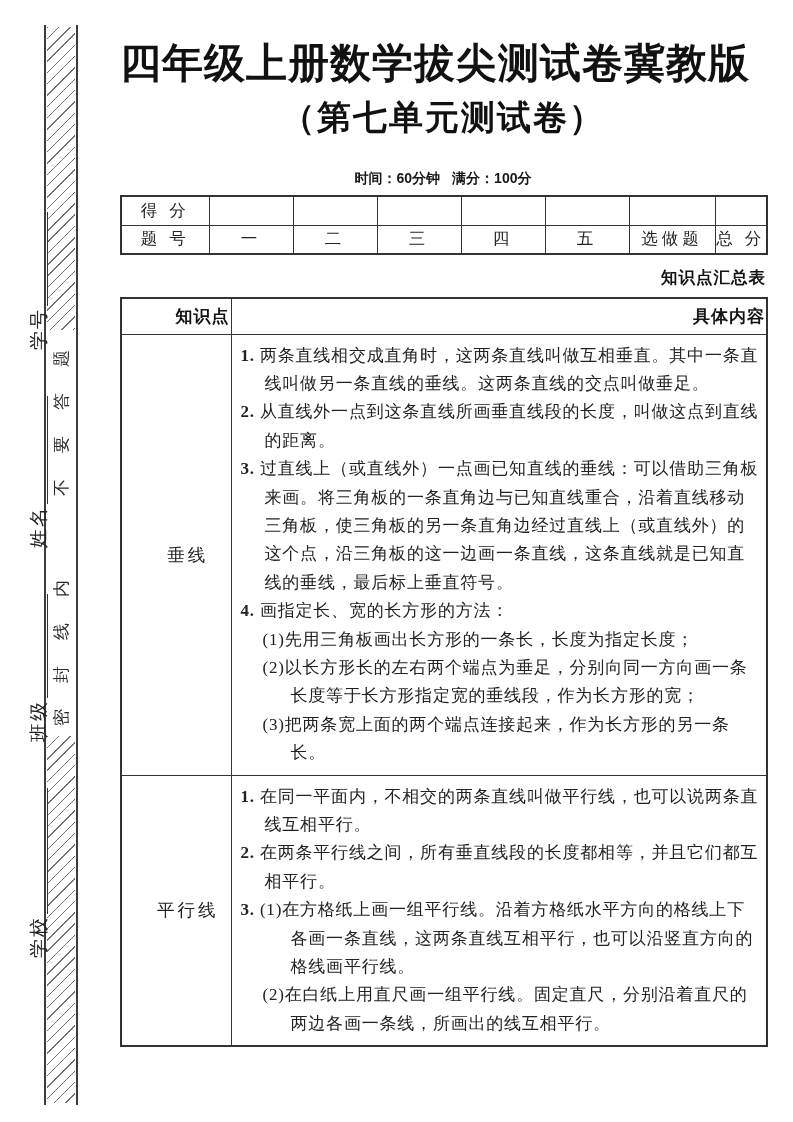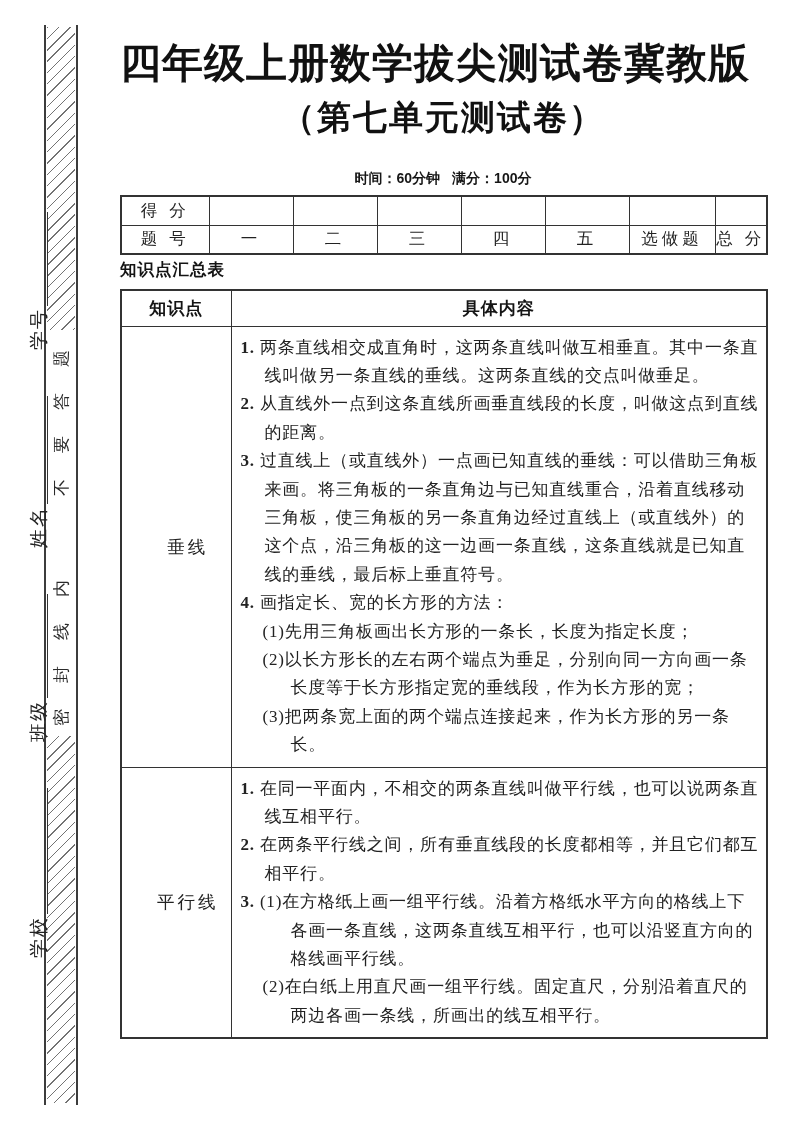--- a/index.html
+++ b/index.html
@@ -74,30 +74,30 @@
   .meta .gap { display: inline-block; width: 12px; }
 
   table { border-collapse: collapse; width: 100%; table-layout: fixed; }
   .score-table { border: 2px solid #333; }
   .score-table td {
     border: 1px solid #333; height: 29px;
     text-align: center; font-size: 16.5px; letter-spacing: 4px;
     color: #222; padding: 0;
   }
   .kp-caption {
-    margin: 4px 0 8px 0; text-align: left;
+    margin: 12px 0 8px 0; text-align: right;
     font-family: "Liberation Sans", sans-serif;
     font-size: 16.5px; font-weight: 700; letter-spacing: 1px; color: #141414;
   }
   .kp-table { border: 2px solid #333; }
   .kp-table th, .kp-table td { border: 1px solid #333; }
   .kp-table th {
     height: 36px; font-family: "Liberation Sans", sans-serif;
     font-size: 17px; font-weight: 700; letter-spacing: 1px;
-    text-align: center; color: #141414;
+    text-align: right; color: #141414;
   }
   .topic-cell {
     text-align: center; vertical-align: middle;
     font-size: 17.5px; letter-spacing: 3px; color: #222; padding-left: 24px;
   }
   .content-cell {
     padding: 7px 4px 7px 9px; vertical-align: top;
     font-size: 17px; line-height: 28.4px; letter-spacing: 0.8px; color: #222;
   }
   .kp-item { }

